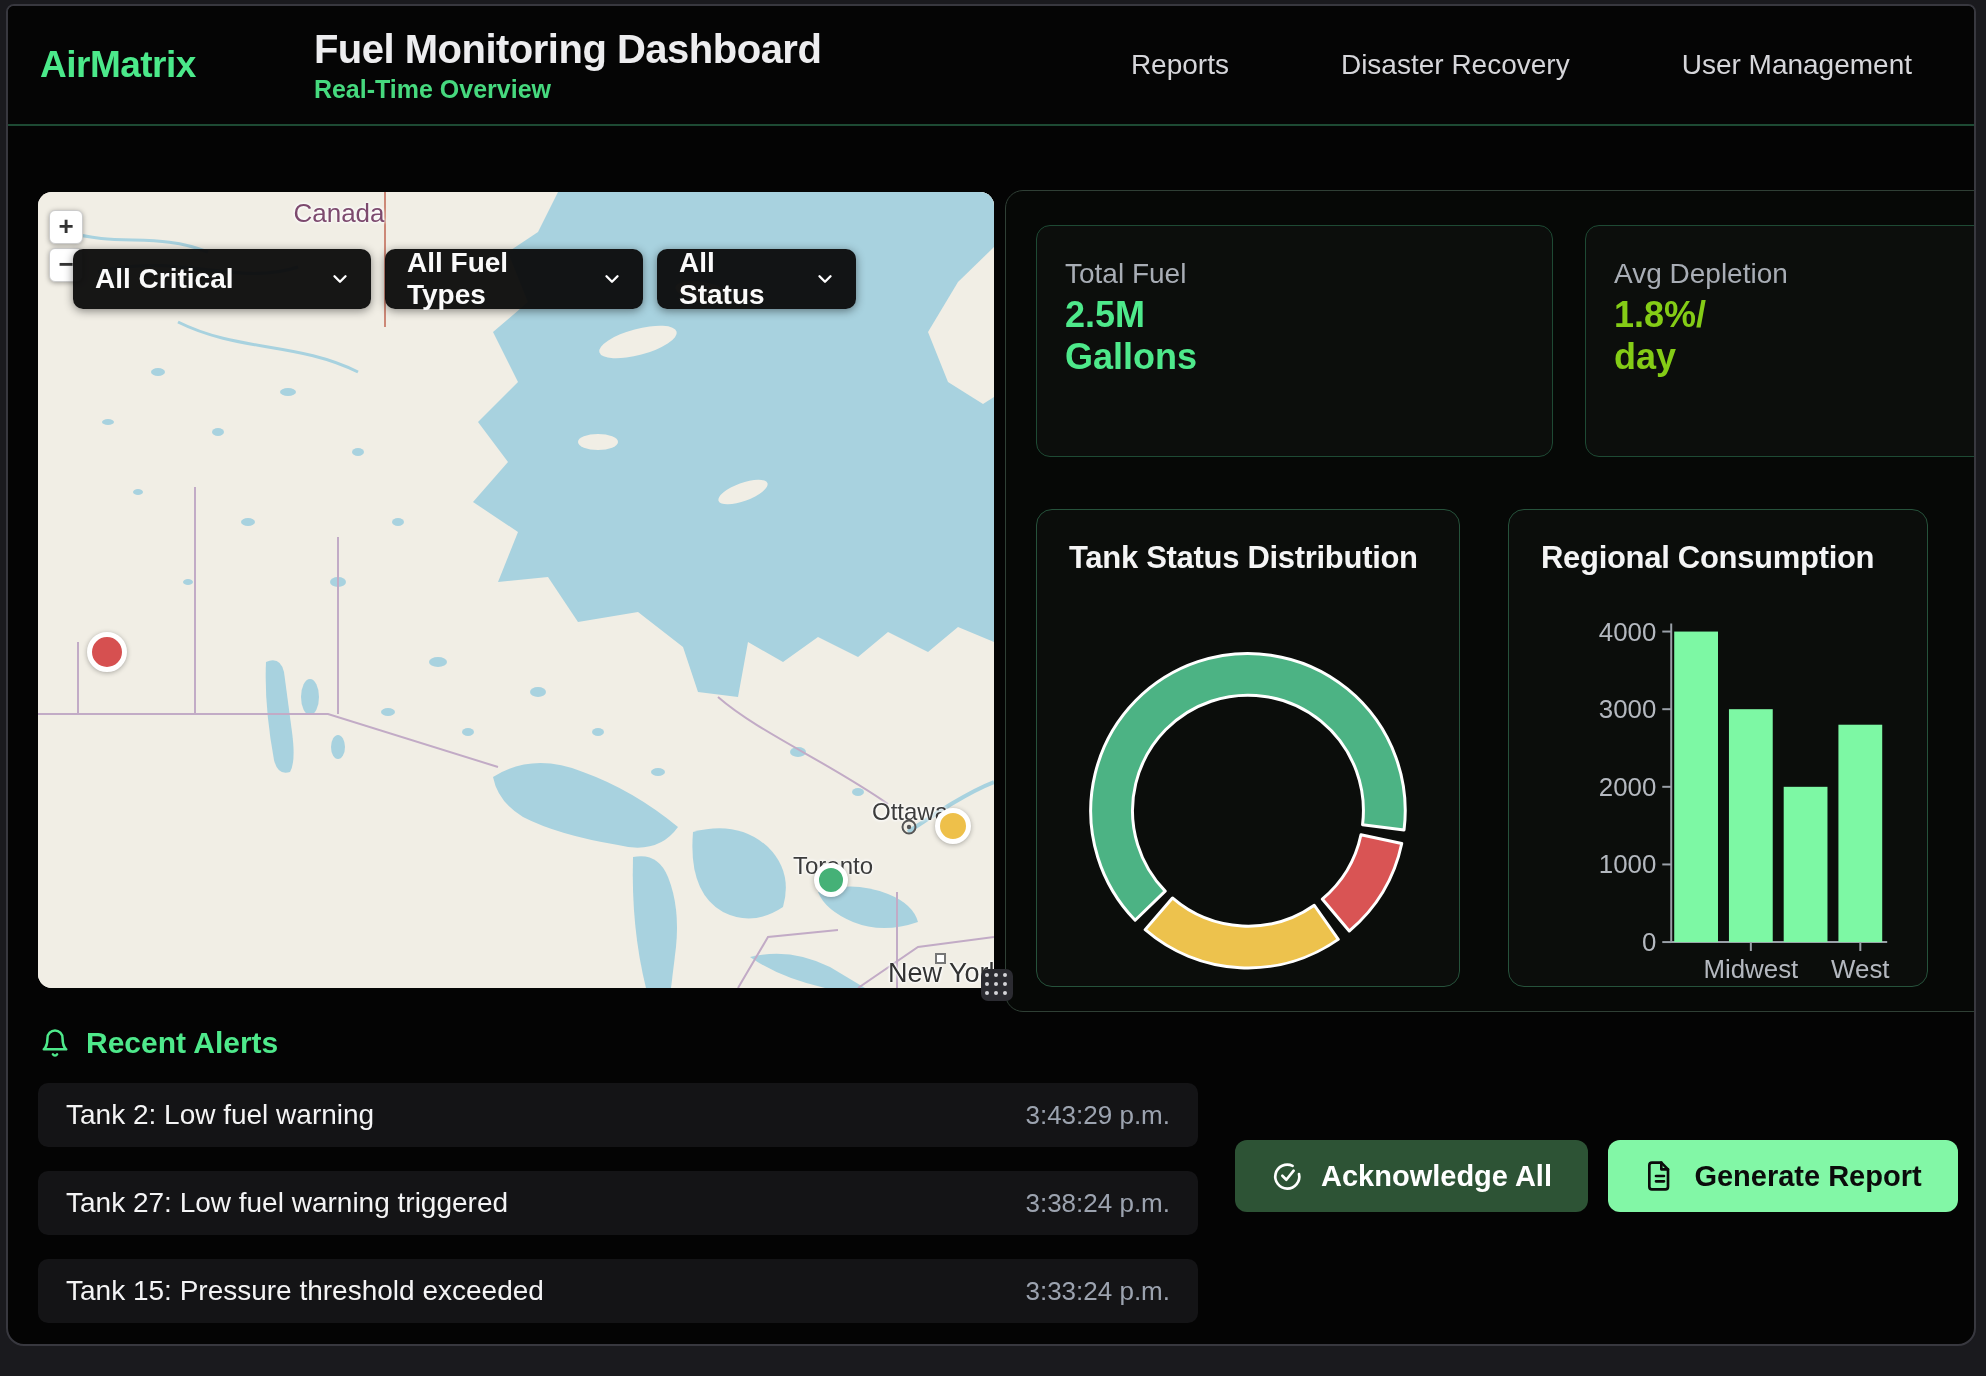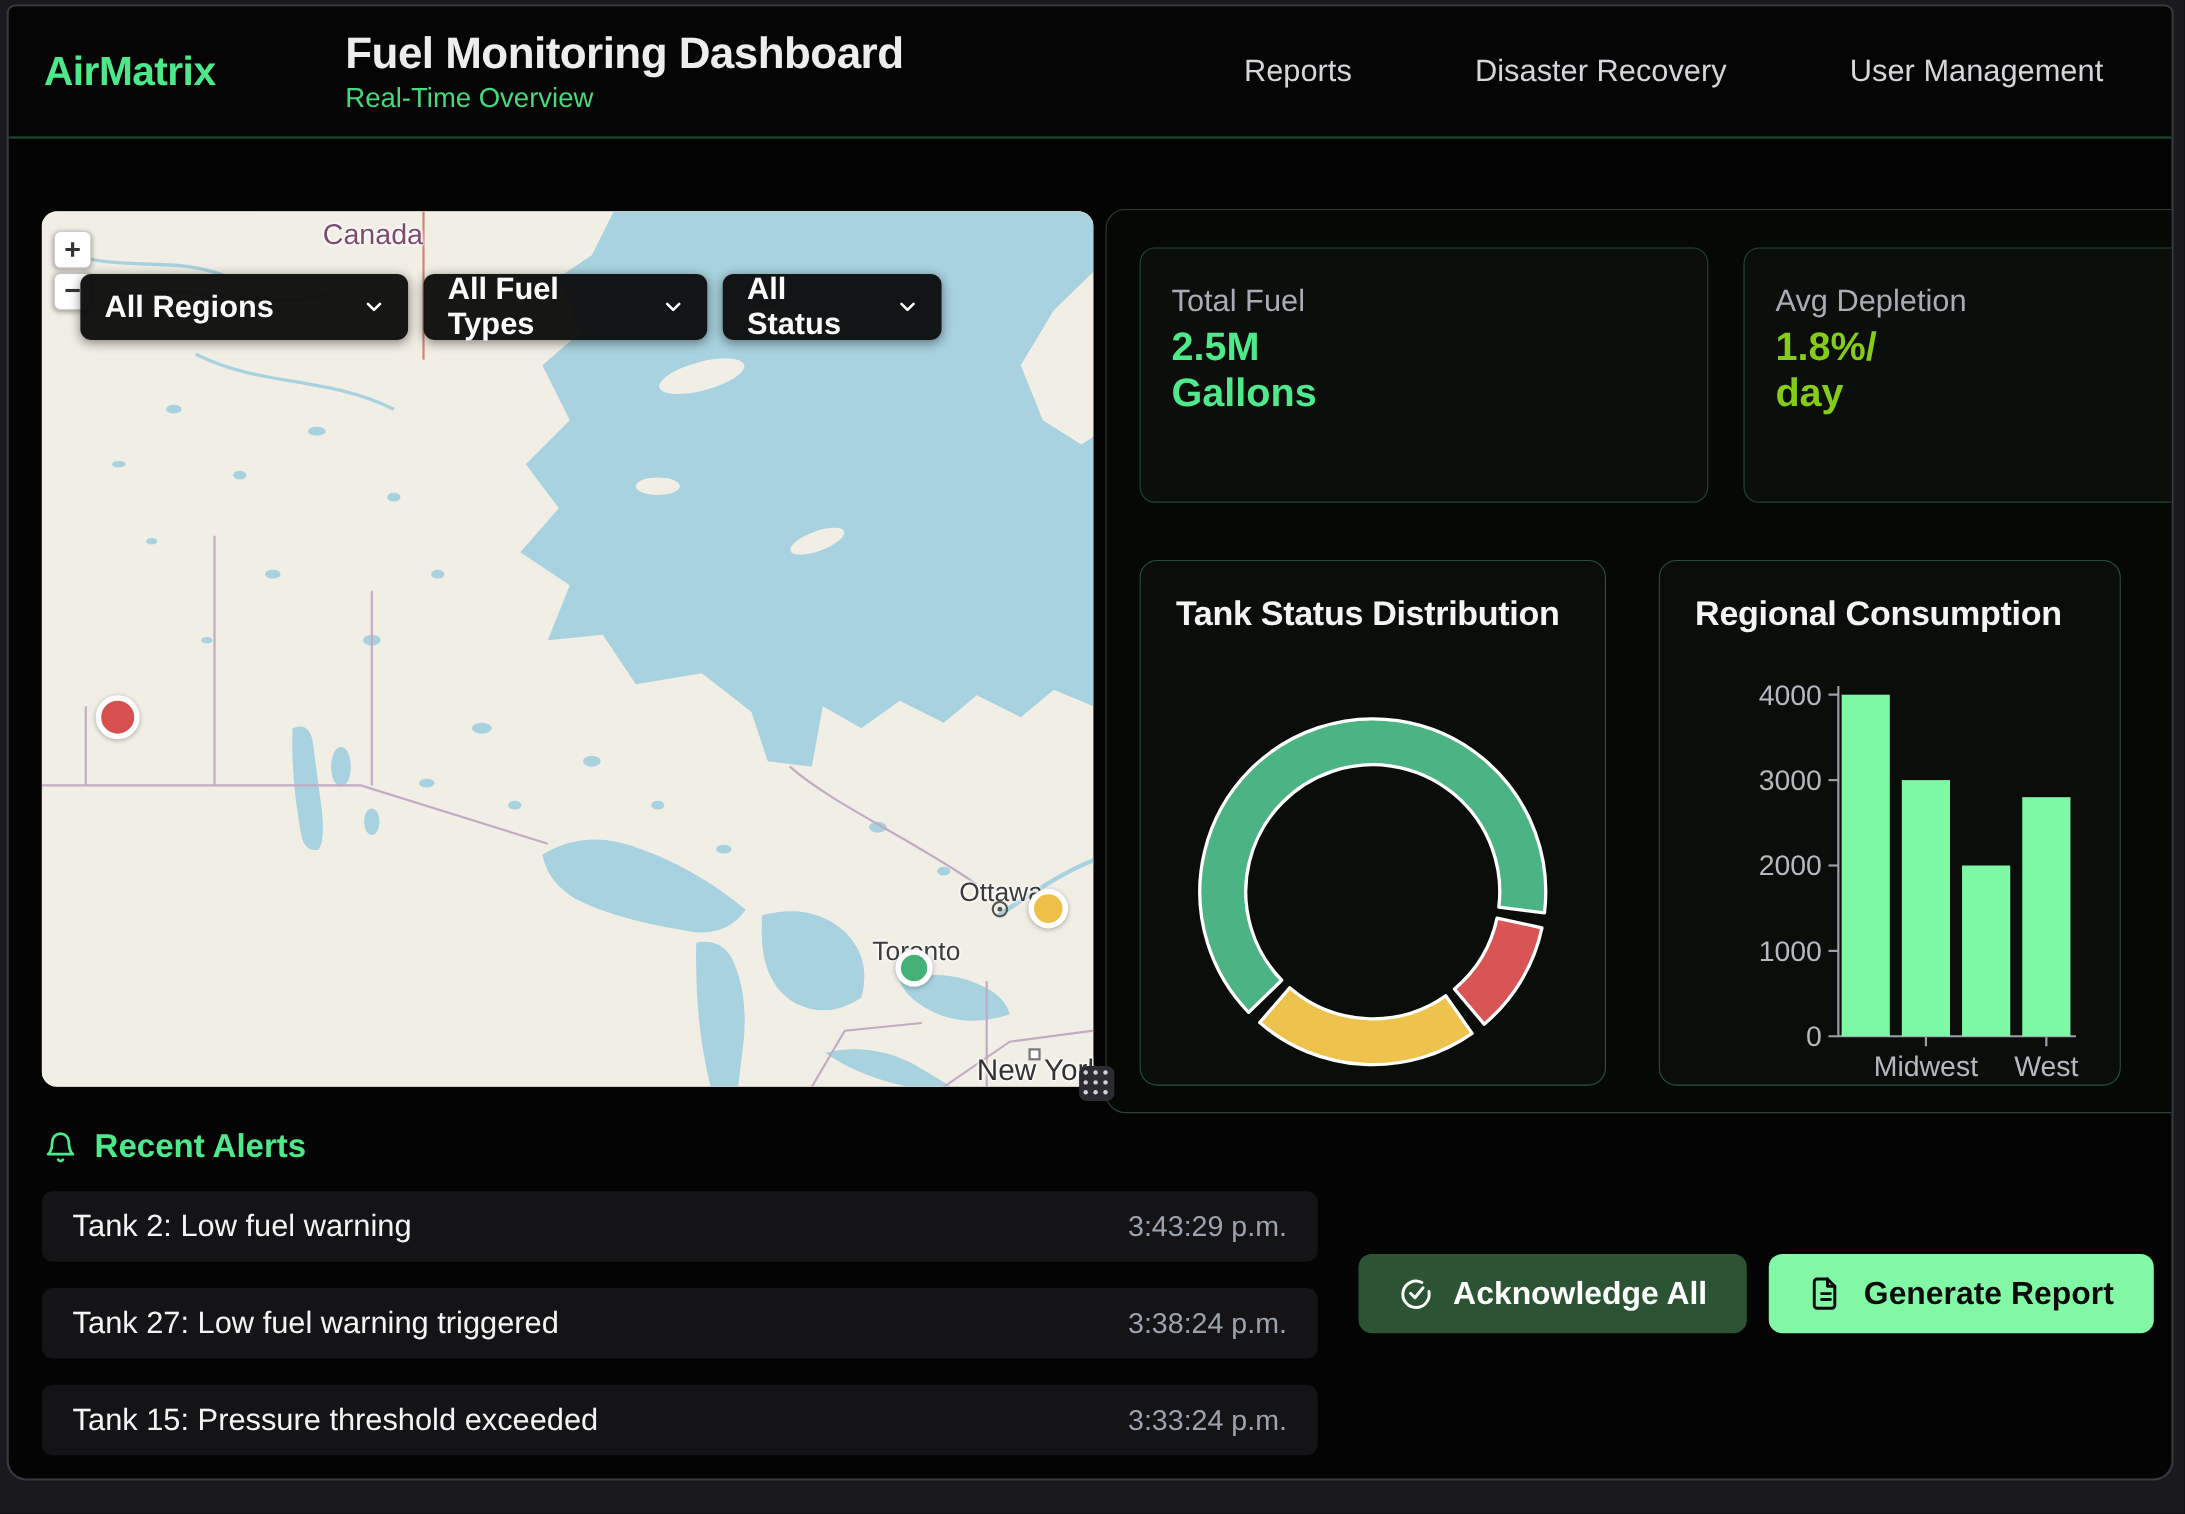--- a/index.html
+++ b/index.html
@@ -7,21 +7,21 @@
   .screen { position:relative; width:1986px; height:1376px; background:#1a1a1e; overflow:hidden; }
   .window { position:absolute; left:6px; top:4px; width:1970px; height:1342px; background:#040404;
             border:2px solid #38383f; border-radius:8px 8px 18px 18px; overflow:hidden; }
 
   
   .header { position:absolute; left:0; top:0; right:0; height:120px; background:#050505;
             border-bottom:2px solid #1d4a33; display:flex; align-items:center; }
   .logo { font-size:37px; font-weight:bold; color:#4be98a; margin-left:32px; letter-spacing:-0.5px; }
   .title-block { margin-left:118px; }
   .page-title { font-size:40px; font-weight:bold; color:#ededef; letter-spacing:-0.5px; }
-  .page-subtitle { font-size:25px; color:#46d97e; margin-top:3px; font-weight:400; }
+  .page-subtitle { font-size:25px; color:#46d97e; margin-top:3px; font-weight:700; }
   .nav { margin-left:auto; display:flex; gap:112px; padding-right:62px; }
   .nav-item { font-size:28px; color:#d6d6da; cursor:pointer; white-space:nowrap; }
 
   
   .map-panel { position:absolute; left:30px; top:186px; width:956px; height:796px;
                border-radius:14px; overflow:hidden; background:#f1eee5; }
   .map-svg { position:absolute; inset:0; }
   .zoom-btn { position:absolute; width:34px; height:34px; background:#fff; border:1px solid #ccc;
               border-radius:6px; color:#333; font-size:26px; font-weight:bold; text-align:center;
               line-height:31px; box-shadow:0 1px 5px rgba(0,0,0,.35); z-index:2; cursor:pointer; }
@@ -170,21 +170,21 @@
           <div class="map-label ny-label" style="left: 907px; top: 781px; font-size: 27px;">New York</div>
           <div class="marker" style="width: 40px; height: 40px; left: 49px; top: 440px; background: rgb(214, 80, 80);"></div>
           <div class="marker" style="width: 36px; height: 36px; left: 897px; top: 616px; background: rgb(238, 192, 74);"></div>
           <div class="marker" style="width: 34px; height: 34px; left: 776px; top: 671px; background: rgb(69, 177, 119);"></div>
         </div>
 
       <div class="zoom-btn zoom-out">−</div>
       <div class="zoom-btn zoom-in">+</div>
       <div class="filter-bar" id="filter-bar">
           <div class="filter" style="width: 298px;">
-            <span>All Regions</span>
+            <span>All Critical</span>
             <svg width="22" height="22" viewBox="0 0 24 24" fill="none" stroke="#fff" stroke-width="2.6" stroke-linecap="round" stroke-linejoin="round">
               <polyline points="6 9 12 15 18 9"></polyline>
             </svg>
           </div>
           <div class="filter" style="width: 258px;">
             <span>All Fuel Types</span>
             <svg width="22" height="22" viewBox="0 0 24 24" fill="none" stroke="#fff" stroke-width="2.6" stroke-linecap="round" stroke-linejoin="round">
               <polyline points="6 9 12 15 18 9"></polyline>
             </svg>
           </div>

